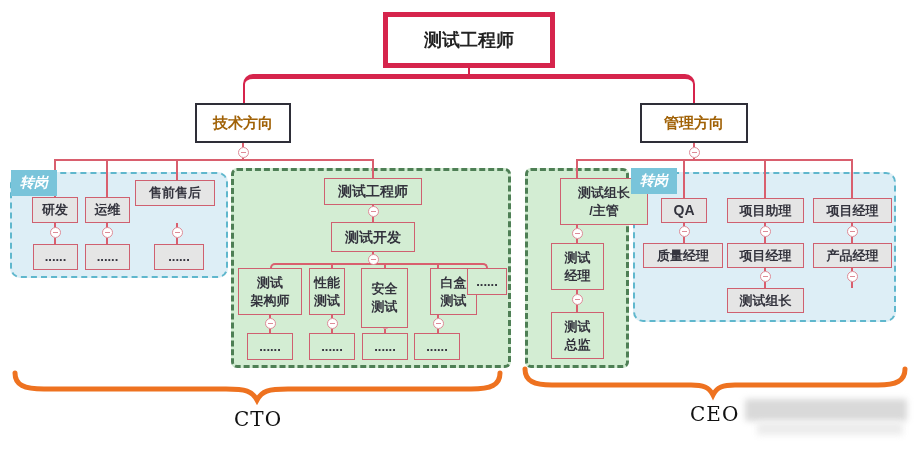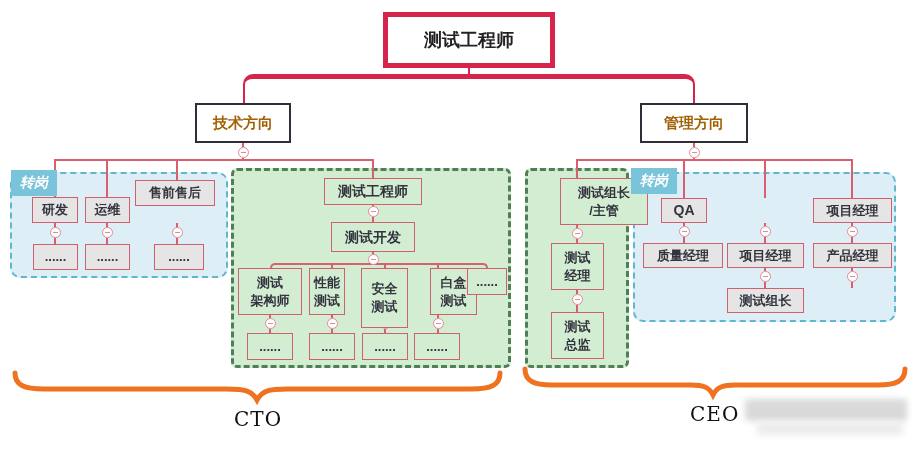--- a/index.html
+++ b/index.html
@@ -162,20 +162,21 @@
 
   <div class="node green sm" style="left:560px;top:178px;width:88px;height:47px">测试组长
 /主管</div>
   <div class="node green sm" style="left:551px;top:243px;width:53px;height:47px">测试
 经理</div>
   <div class="node green sm" style="left:551px;top:312px;width:53px;height:47px">测试
 总监</div>
 
   <div class="tag" style="left:631px;top:168px;width:46px;height:26px">转岗</div>
   <div class="node" style="left:661px;top:198px;width:46px;height:25px">QA</div>
+  <div class="node sm" style="left:727px;top:198px;width:77px;height:25px">项目助理</div>
   <div class="node sm" style="left:813px;top:198px;width:79px;height:25px">项目经理</div>
   <div class="node sm" style="left:643px;top:243px;width:80px;height:25px">质量经理</div>
   <div class="node sm" style="left:727px;top:243px;width:77px;height:25px">项目经理</div>
   <div class="node sm" style="left:813px;top:243px;width:79px;height:25px">产品经理</div>
   <div class="node sm" style="left:727px;top:288px;width:77px;height:25px">测试组长</div>
 
   <div class="brace-label" style="left:234px;top:407px">CTO</div>
   <div class="brace-label" style="left:690px;top:402px">CEO</div>
 
   <div class="wm">

